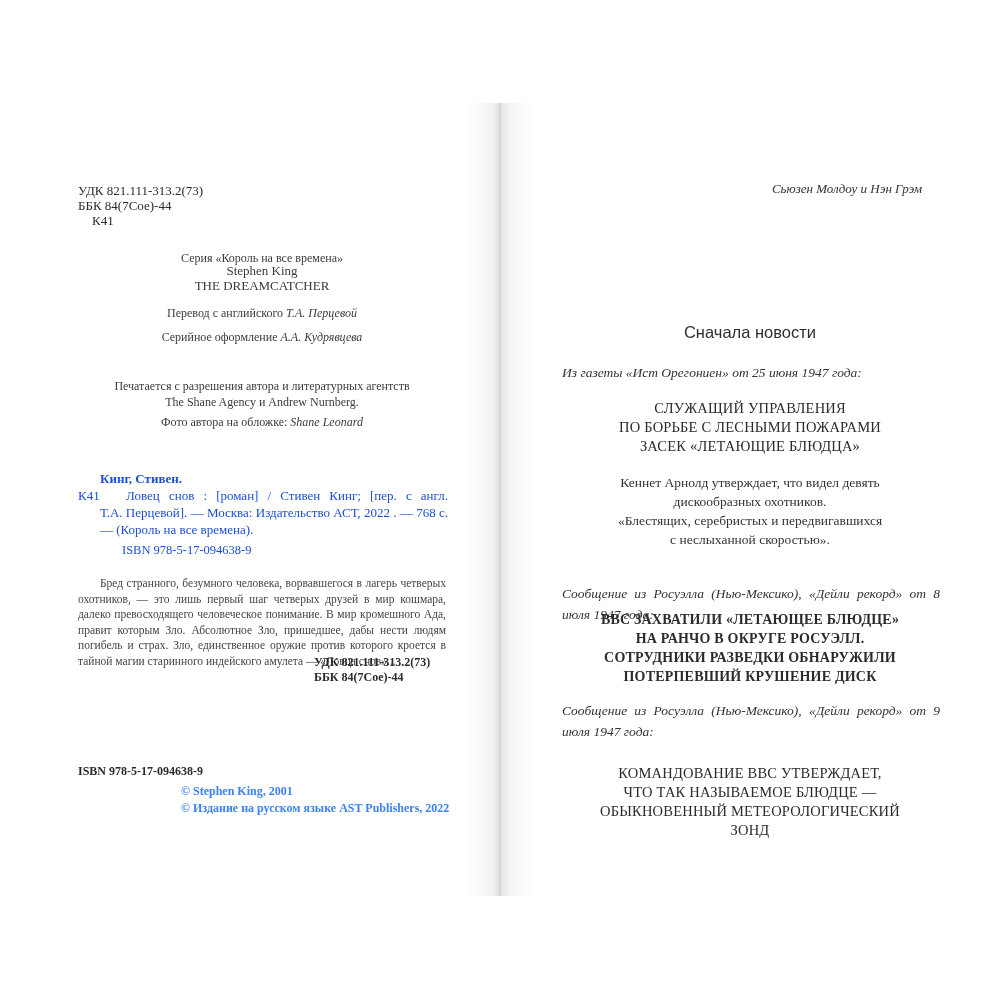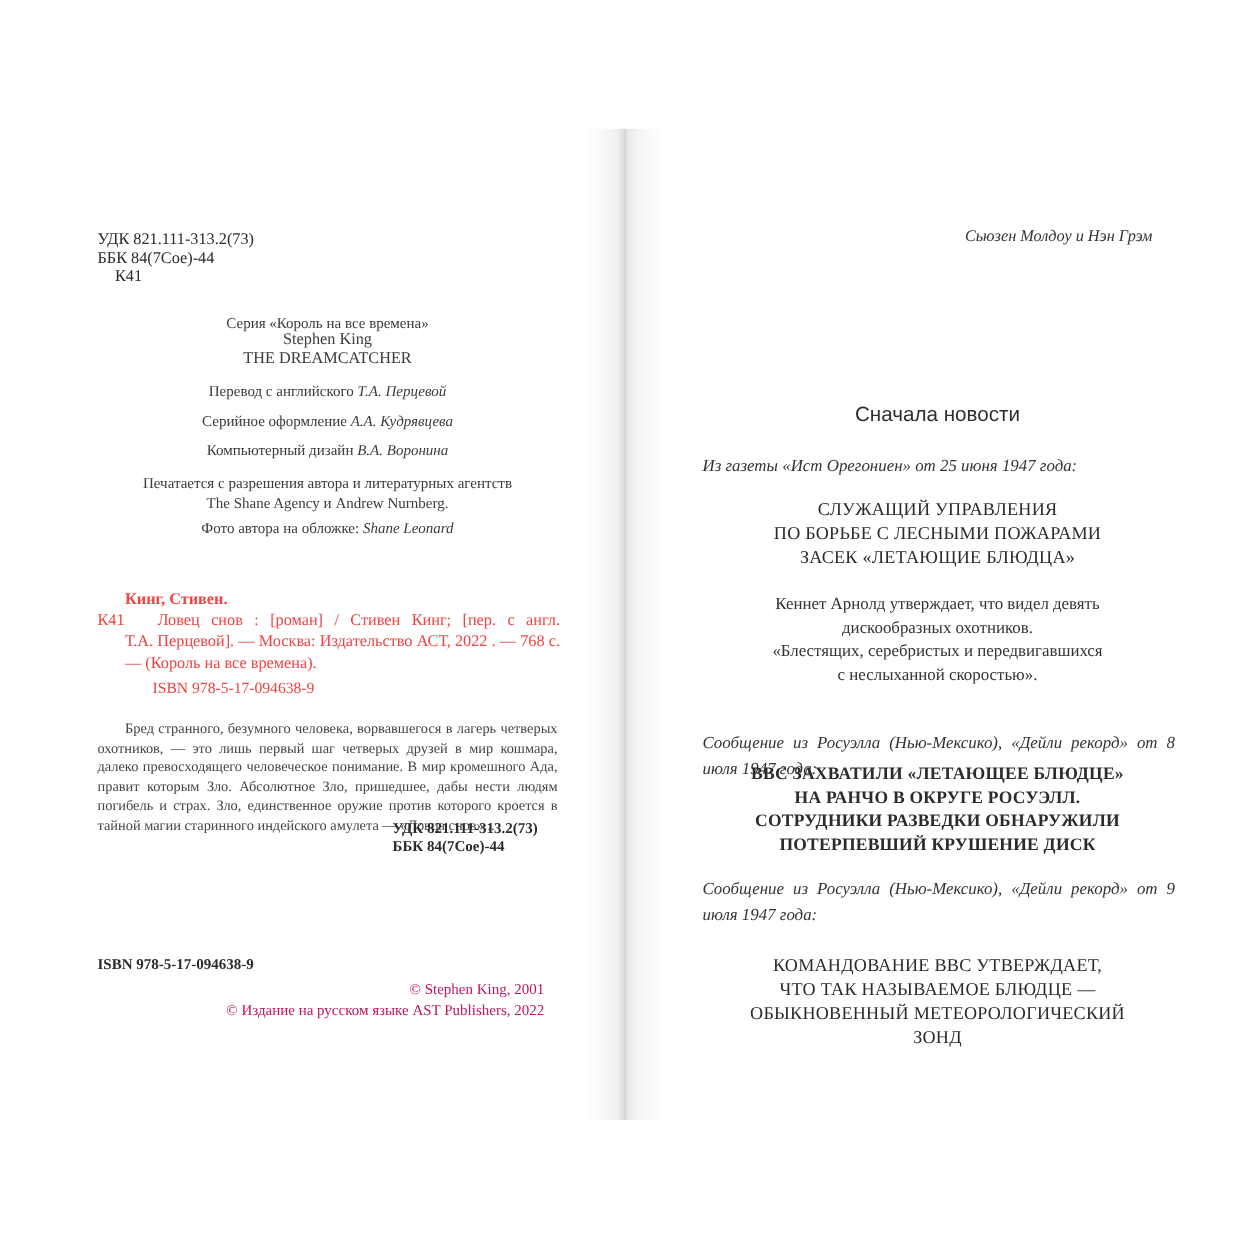--- a/index.html
+++ b/index.html
@@ -18,34 +18,34 @@
     .page-left { left: 0; width: 500px; }
     .page-right { left: 500px; width: 500px; }
 
     .abs { position: absolute; }
     .it { font-style: italic; }
 
     
     .udk-top { left: 78px; top: 183px; font-size: 13px; line-height: 15px; color:#2b2b2b; }
     .udk-top .k41 { padding-left: 14px; }
     .credits { left: 78px; width: 368px; text-align: center; font-size: 12px; color: #3b3b3b; }
-    .biblio { left: 78px; width: 370px; font-size: 13px; line-height: 17px; color:#ef4444; }
+    .biblio { left: 78px; width: 370px; font-size: 13px; line-height: 17px; color:#1d4ed8; }
     .biblio .author { padding-left: 22px; font-weight: bold; }
     .biblio .entry { display: flex; }
     .biblio .entry .code { width: 22px; flex: none; }
     .biblio .entry .txt { text-align: justify; padding-left: 22px; }
     .biblio .cont { padding-left: 22px; text-align: justify; }
     .biblio .isbn { padding-left: 44px; font-size: 12.5px; margin-top: 4px; }
     .annot {
       left: 78px; width: 368px; top: 576px; font-size: 11.5px; line-height: 15.5px;
       text-align: justify; text-indent: 22px; color: #444;
     }
     .udk-bottom { left: 314px; top: 655px; font-size: 12px; line-height: 15px; font-weight: bold; color:#2a2a2a; }
     .isbn-bottom { left: 78px; top: 764px; font-size: 12px; font-weight: bold; }
-    .copyright { left: 181px; top: 783px; font-size: 12px; line-height: 17px; font-weight: normal; color:#be185d;text-align:right; }
+    .copyright { left: 181px; top: 783px; font-size: 12px; line-height: 17px; font-weight: bold; color:#3b82f6; }
 
     
     .dedication { right: 78px; top: 181px; font-size: 13px; font-style: italic; color:#333; }
     .section-title { left: 0; width: 500px; top: 323px; text-align: center; font-family: "Liberation Sans", "DejaVu Sans", sans-serif; font-size: 16.5px; color:#2f2f2f; }
     .source { left: 62px; width: 378px; font-size: 13.5px; font-style: italic; line-height: 21px; color:#333; text-align: justify; }
     .headline { left: 30px; width: 440px; text-align: center; font-size: 14.5px; line-height: 19px; color:#2b2b2b; letter-spacing: 0.2px; }
     .headline.b { font-weight: bold; font-size: 14px; }
     .quote { left: 30px; width: 440px; text-align: center; font-size: 13.5px; line-height: 19px; color:#333; }
   </style>
 </head>
@@ -70,24 +70,20 @@
       <div>THE DREAMCATCHER</div>
     </div>
 
     <div class="abs credits" style="top:306px;">
       <span>Перевод с английского</span>
       <span class="it">Т.А. Перцевой</span>
     </div>
     <div class="abs credits" style="top:330px;">
       <span>Серийное оформление</span>
       <span class="it">А.А. Кудрявцева</span>
-    </div>
-    <div class="abs credits" style="top:353px;">
-      <span>Компьютерный дизайн</span>
-      <span class="it">В.А. Воронина</span>
     </div>
 
     <div class="abs credits" style="top:378px; line-height:16px;">
       <div>Печатается с разрешения автора и литературных агентств</div>
       <div>The Shane Agency и Andrew Nurnberg.</div>
     </div>
 
     <div class="abs credits" style="top:415px;">
       <span>Фото автора на обложке:</span>
       <span class="it">Shane Leonard</span>

